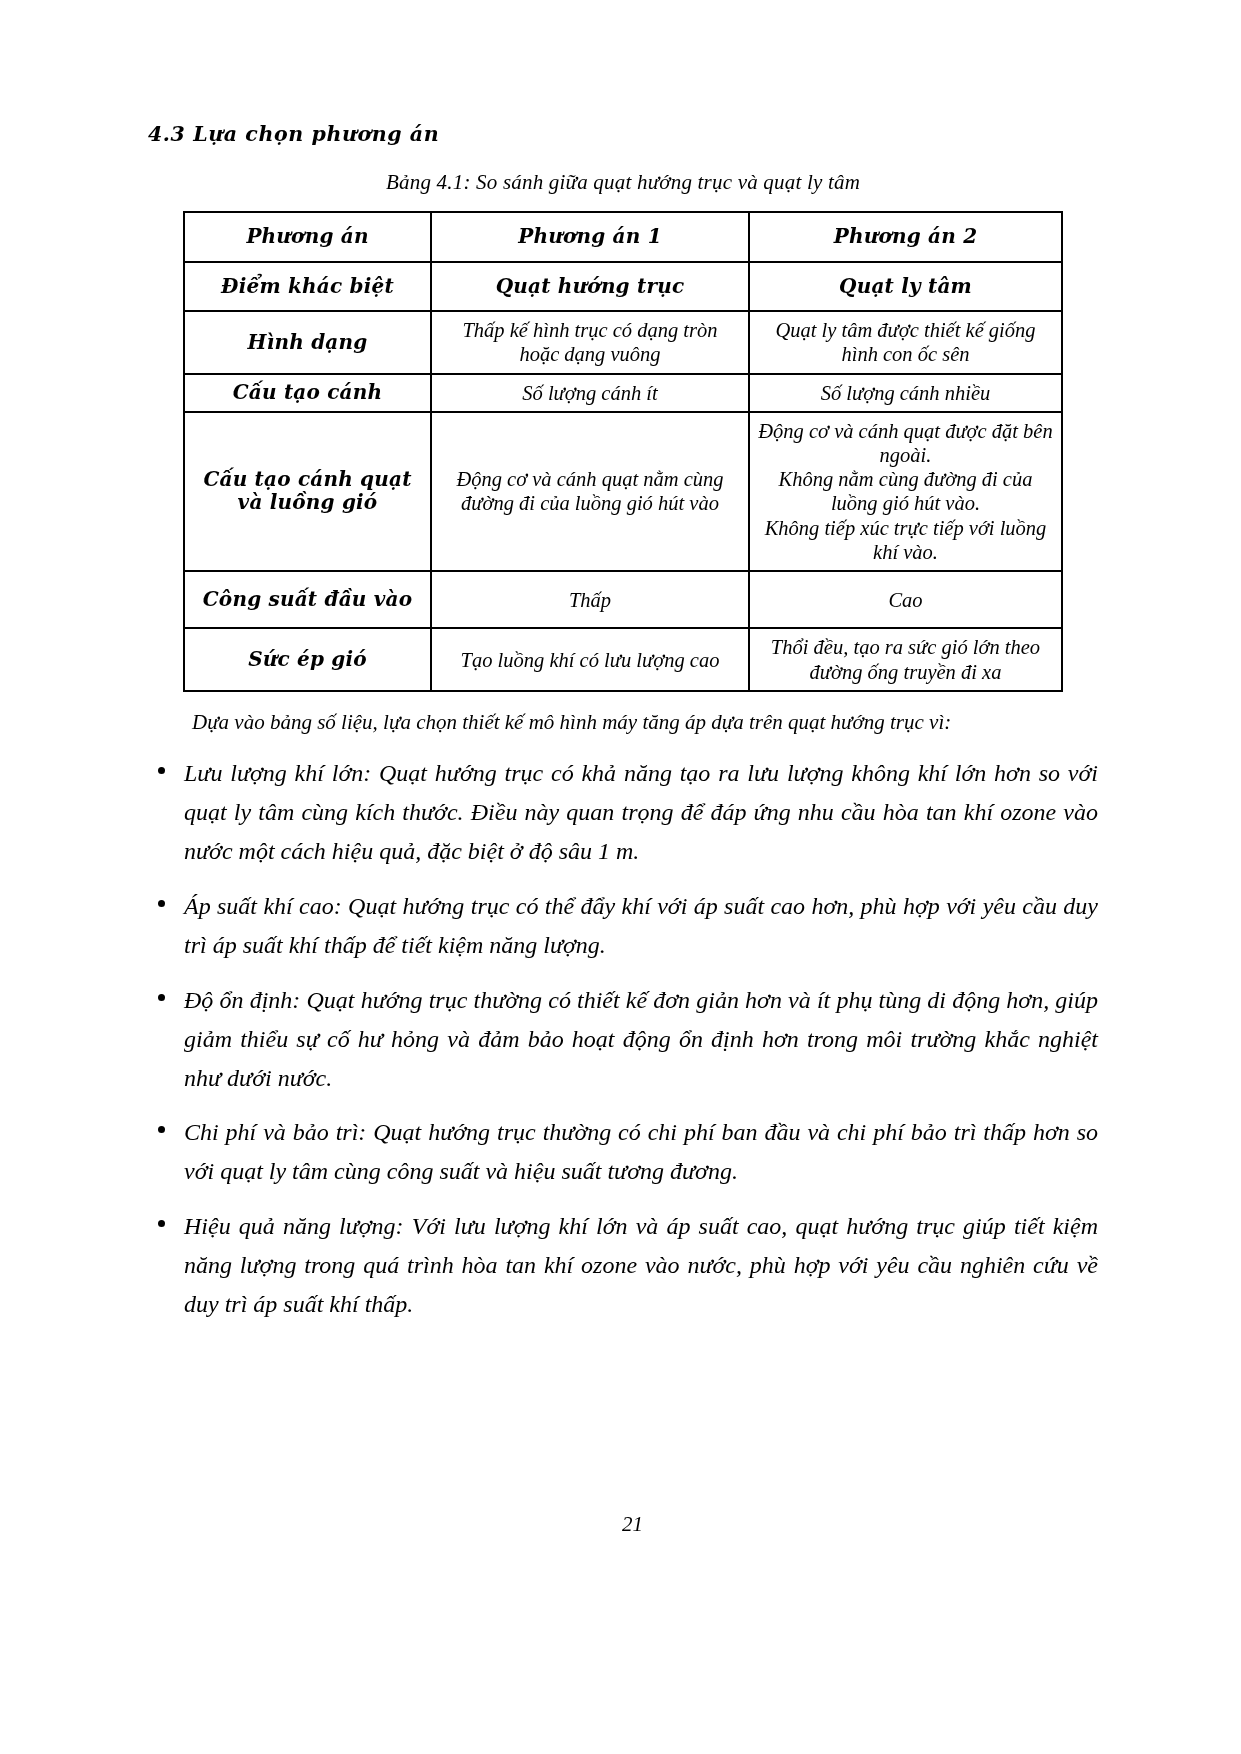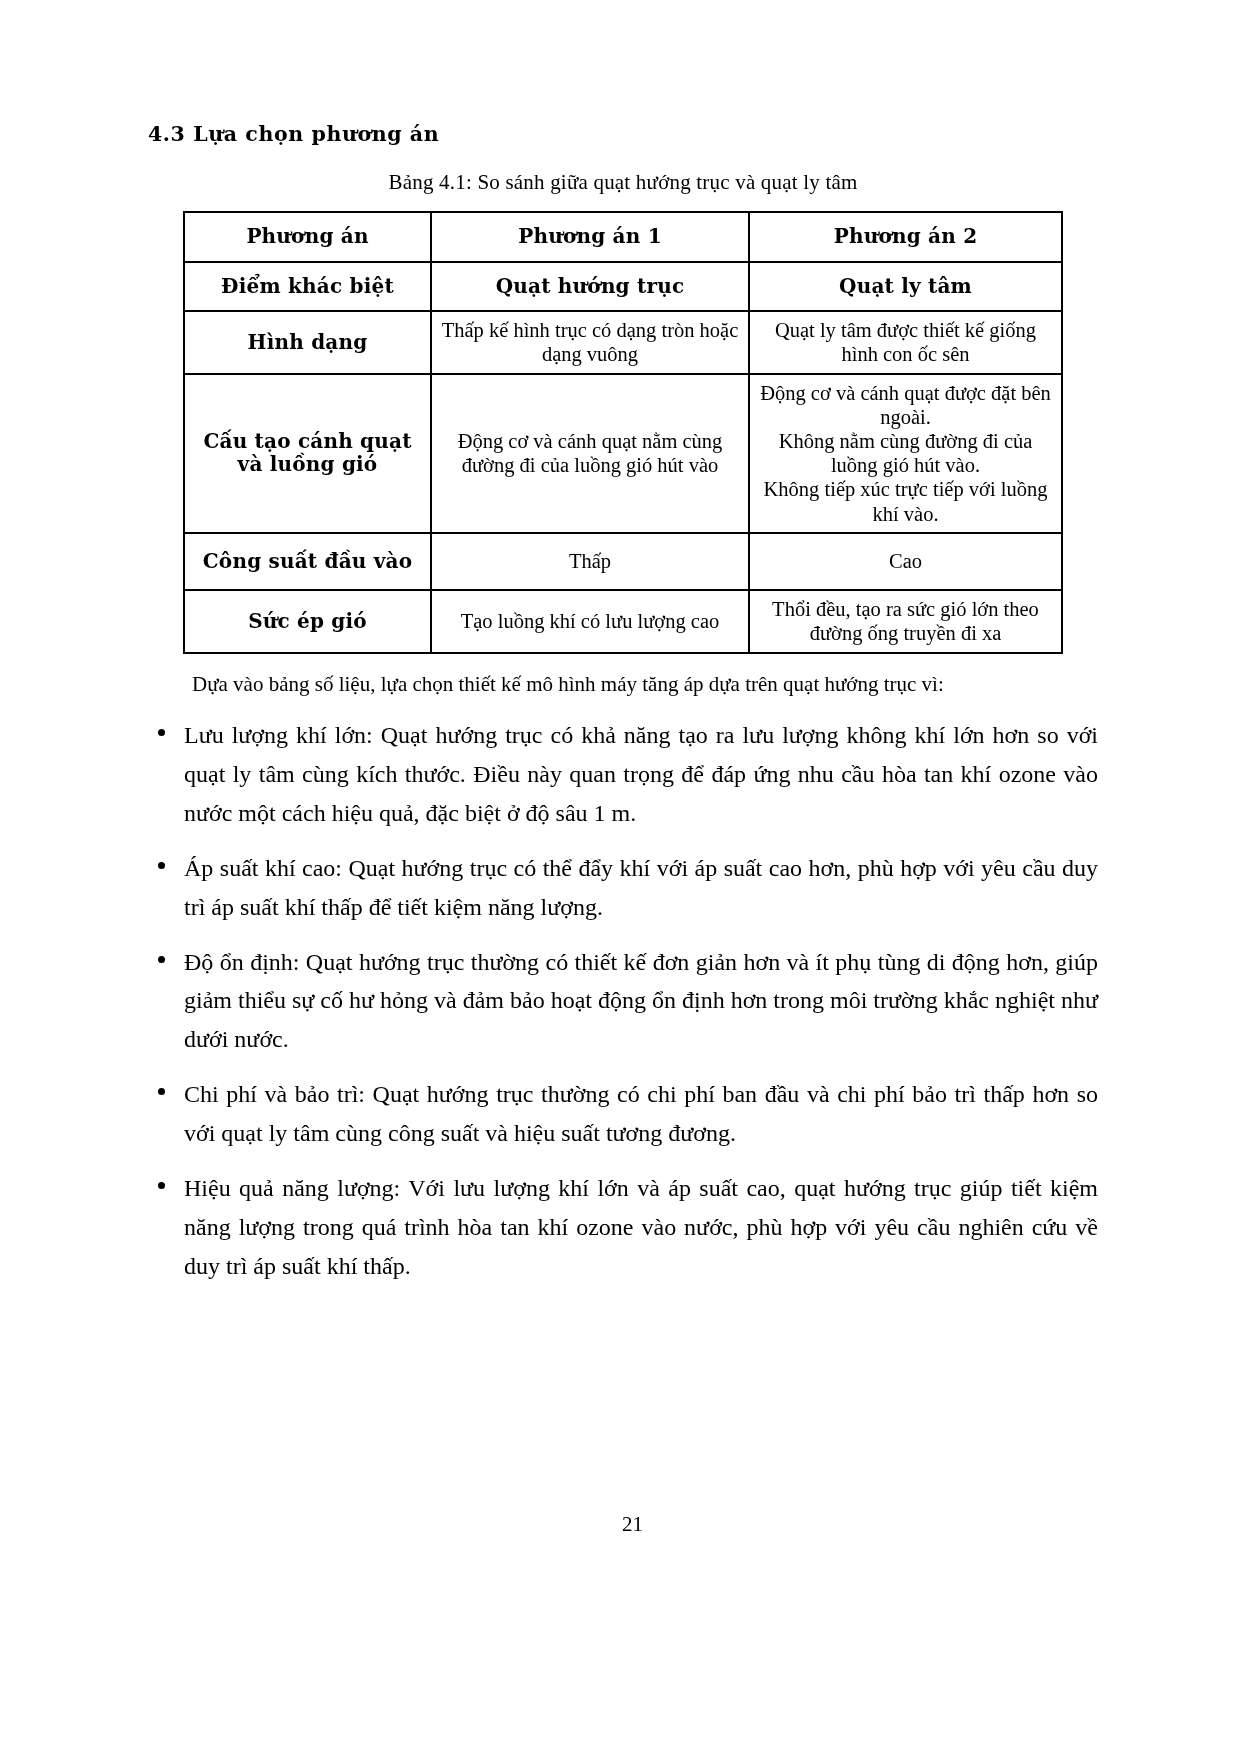--- a/index.html
+++ b/index.html
@@ -13,20 +13,21 @@
     font-family: "Liberation Serif", serif;
     color: #000000;
     position: relative;
   }
   .page {
     position: relative;
     width: 1241px;
     height: 1754px;
     box-sizing: border-box;
     padding: 0;
+    font-style: italic;
   }
   .content {
     position: absolute;
     left: 148px;
     top: 122px;
     width: 950px;
   }
   .heading {
     font-family: "DejaVu Serif", serif;
     font-weight: bold;
@@ -138,20 +139,25 @@
           <td class="hdr">Điểm khác biệt</td>
           <td class="hdr">Quạt hướng trục</td>
           <td class="hdr">Quạt ly tâm</td>
         </tr>
         <tr>
           <td class="rowlabel">Hình dạng</td>
           <td>Thấp kế hình trục có dạng tròn hoặc dạng vuông</td>
           <td>Quạt ly tâm được thiết kế giống hình con ốc sên</td>
         </tr>
         <tr>
+          <td class="rowlabel">Cấu tạo cánh</td>
+          <td>Số lượng cánh ít</td>
+          <td>Số lượng cánh nhiều</td>
+        </tr>
+        <tr>
           <td class="rowlabel">Cấu tạo cánh quạt và luồng gió</td>
           <td>Động cơ và cánh quạt nằm cùng đường đi của luồng gió hút vào</td>
           <td style="white-space: pre-line;">Động cơ và cánh quạt được đặt bên ngoài.
 Không nằm cùng đường đi của luồng gió hút vào.
 Không tiếp xúc trực tiếp với luồng khí vào.</td>
         </tr>
         <tr>
           <td class="rowlabel" style="padding: 16px 6px; text-align: center;">Công suất đầu vào</td>
           <td>Thấp</td>
           <td>Cao</td>

